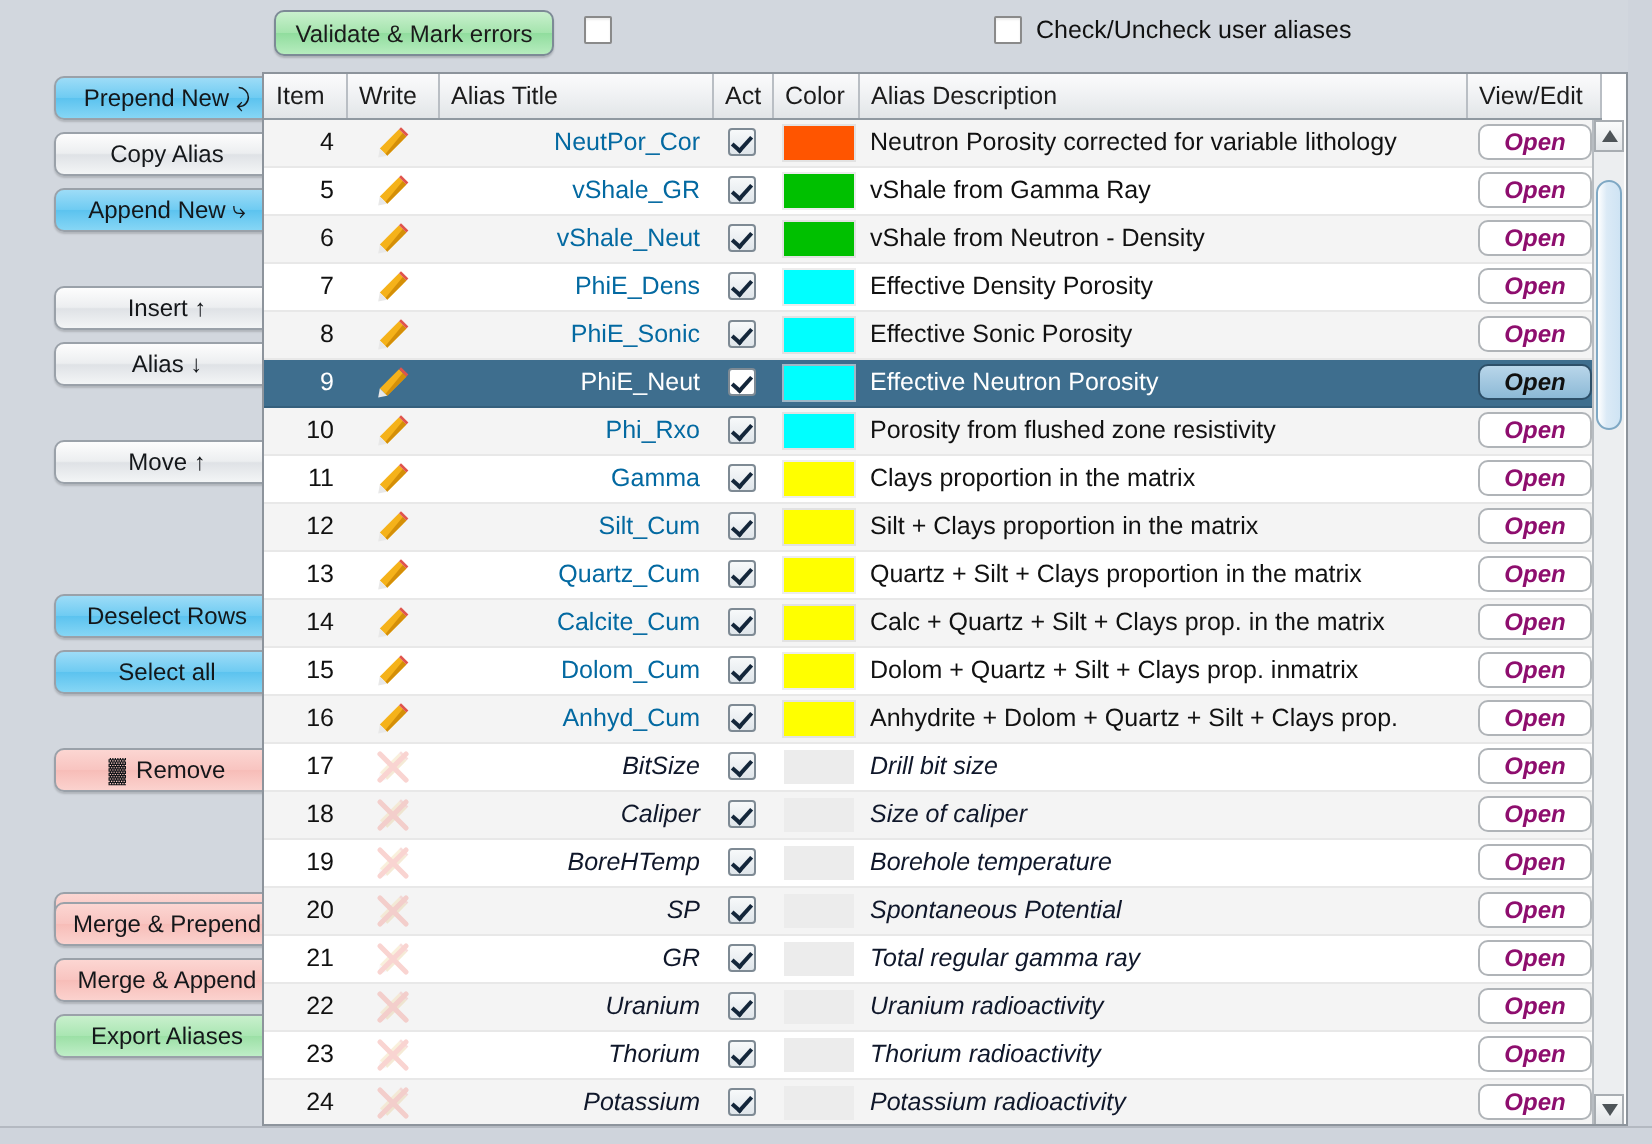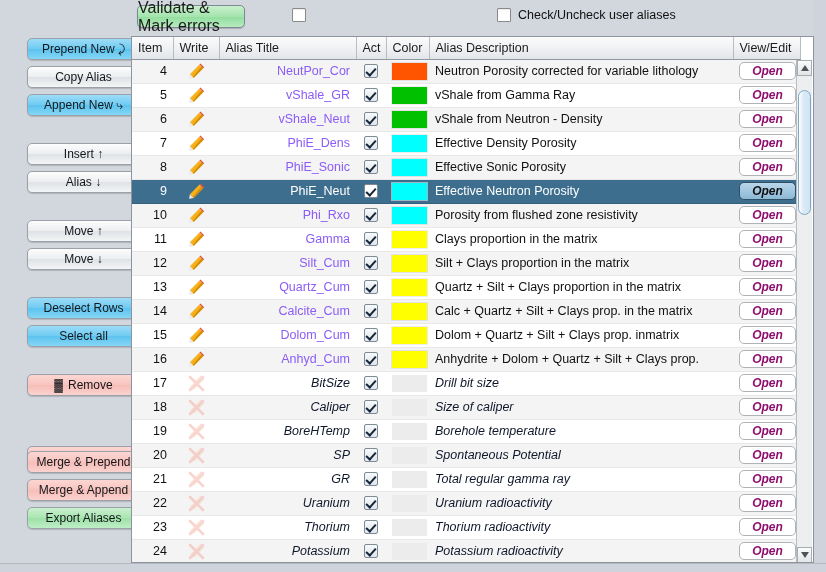--- a/index.html
+++ b/index.html
@@ -20,25 +20,25 @@
   }
 
   
   #toolbar {
     position: absolute;
     left: 0; top: 0; width: 826px; height: 34px;
     display: flex; align-items: center;
   }
   .validate-btn {
     position: absolute; left: 137px; top: 5px;
-    width: 108px; height: 23px;
+    width: 140px; height: 23px;
     border: 1px solid #7d8a96;
     border-radius: 5px;
     background: linear-gradient(to bottom, #c9f0cd 0%, #a4e4ad 50%, #91dd9e 51%, #b6ecbe 100%);
-    font-size: 16px; color: #1b1b1b;
+    font-size: 12px; color: #1b1b1b;
     display: flex; align-items: center; justify-content: center;
     cursor: pointer;
     box-shadow: 0 1px 1px rgba(0,0,0,.18);
   }
   .chk-group { position: absolute; display: flex; align-items: center; gap: 7px; top: 8px; }
   .chk-group.g1 { left: 292px; }
   .chk-group.g2 { left: 497px; }
   .chkbox {
     width: 14px; height: 14px;
     border: 1px solid #8a8a8a;
@@ -113,21 +113,21 @@
     vertical-align: middle;
     white-space: nowrap;
     overflow: hidden;
   }
   tr.r-odd  td { background: #f4f4f4; }
   tr.r-even td { background: #ffffff; }
   tr.sel td { background: #3e6e8e !important; color: #fff; border-bottom: 1px solid #35607d; }
 
   td.t-item  { text-align: right; padding-right: 13px; color: #111; }
   td.t-write { text-align: center; padding: 0; }
-  td.t-title { text-align: right; padding-right: 10px; color: #8b5cf6; }
+  td.t-title { text-align: right; padding-right: 10px; color: #0369a1; }
   td.t-act   { text-align: center; padding: 0; }
   td.t-color { padding: 0; }
   td.t-desc  { text-align: left; color: #111; }
   td.t-view  { padding: 0; text-align: center; }
 
   tr.disabled td.t-title,
   tr.disabled td.t-desc { color: #0f172a; font-style: italic; }
   tr.disabled td.t-color .swatch { background: #ececec !important; box-shadow: none; }
 
   
@@ -259,23 +259,20 @@
         <span>Append New ⤷</span>
       </div>
       <div class="sbtn grey" style="top: 109px;">
         <span>Insert ↑</span>
       </div>
       <div class="sbtn grey" style="top: 137px;">
         <span>Alias ↓</span>
       </div>
       <div class="sbtn grey" style="top: 186px;">
         <span>Move ↑</span>
-      </div>
-      <div class="sbtn grey" style="top: 214px;">
-        <span>Move ↓</span>
       </div>
       <div class="sbtn blue" style="top: 263px;">
         <span>Deselect Rows</span>
       </div>
       <div class="sbtn blue" style="top: 291px;">
         <span>Select all</span>
       </div>
       <div class="sbtn pink" style="top: 340px;">
         <span class="trash-icon">▓</span>
         <span>Remove</span>

